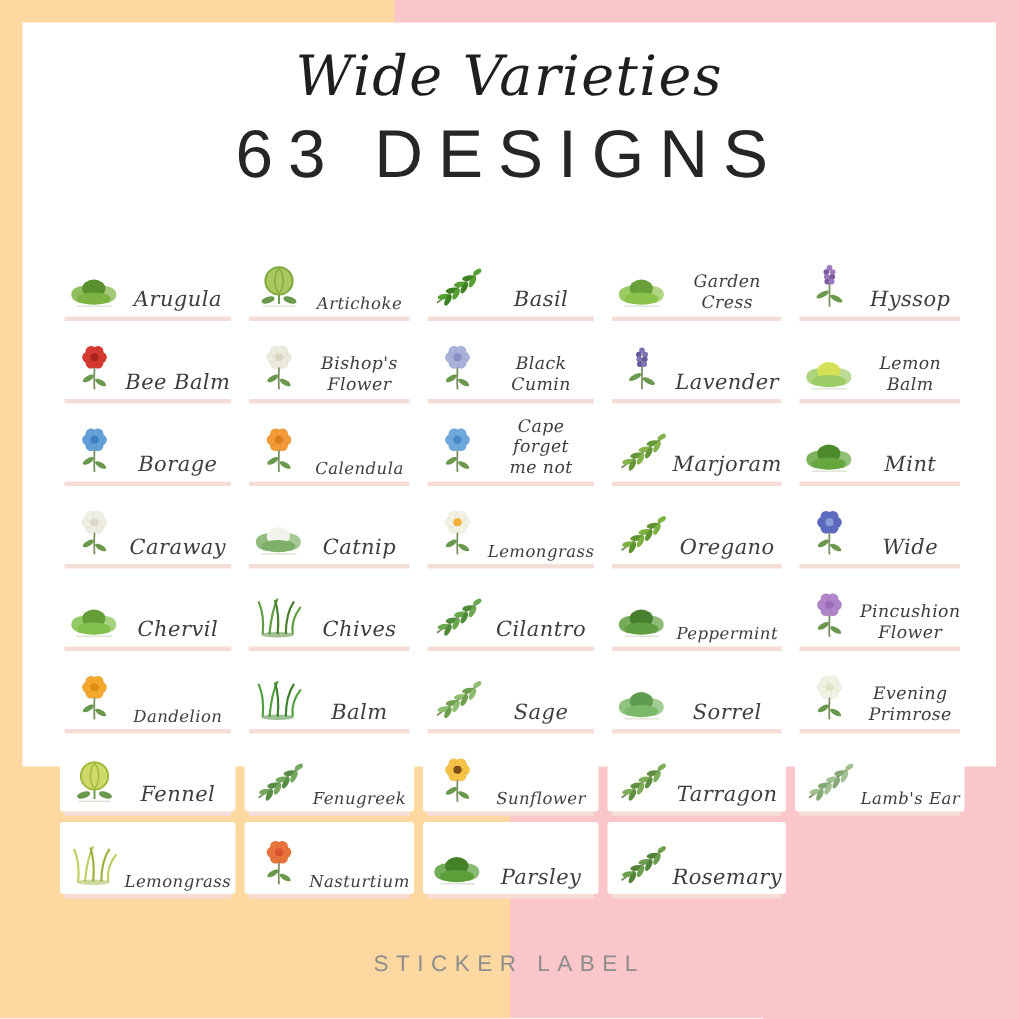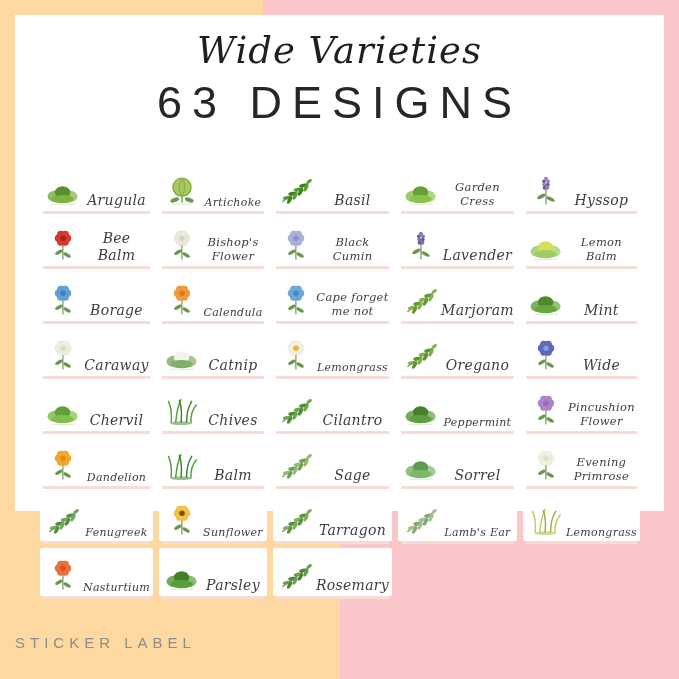--- a/index.html
+++ b/index.html
@@ -46,21 +46,21 @@
   .ic svg{display:block;}
   .nm{
     flex:1;text-align:center;
     font-family:"DejaVu Serif",serif;font-style:italic;
     font-size:14px;color:#3e3e3e;letter-spacing:.3px;
     white-space:pre-line;line-height:1.2;
   }
   .nm.long{font-size:11px;}
   .nm.two{font-size:11.5px;}
   .caption{
-    position:absolute;top:619px;left:0;right:0;text-align:left;
+    position:absolute;top:619px;left:0;right:0;text-align:center;
     font-size:15px;letter-spacing:5px;color:#8d8d8d;
     font-family:"Liberation Sans",sans-serif;
   }
 </style>
 </head>
 <body>
 
 <div class="bg-pink"></div>
 <div class="bg-yellow"></div>
 
@@ -529,20 +529,33 @@
             <circle cx="24.5" cy="7.2" r="4" fill="#f1f3e2" stroke="rgba(0,0,0,.08)" stroke-width=".5"></circle>
             <circle cx="22" cy="11.5" r="3" fill="#dfe3c8"></circle>
           </svg>
         </span>
     <span class="nm two">Evening
 Primrose</span>
   </div>
       <div class="card">
     <span class="ic">
           <svg viewBox="0 0 44 38" width="40" height="36" aria-hidden="true">
+            <path d="M22 33 V25" stroke="#6a994e" stroke-width="1.4" fill="none"></path>
+       <circle cx="22" cy="16" r="10" fill="#cdd96a" stroke="#9fb83a" stroke-width="1.4"></circle>
+       <path d="M22 7 C18 11 18 21 22 25 M22 7 C26 11 26 21 22 25" stroke="#9fb83a" stroke-width="1" fill="none"></path>
+       <ellipse cx="14" cy="30" rx="5" ry="2.4" fill="#6a994e" transform="rotate(-18 14 30)"></ellipse>
+       <ellipse cx="30" cy="30" rx="5" ry="2.4" fill="#6a994e" transform="rotate(18 30 30)"></ellipse>
+       <rect x="10" y="34" width="24" height="1.2" rx=".6" fill="#dfe6d5"></rect>
+          </svg>
+        </span>
+    <span class="nm">Fennel</span>
+  </div>
+      <div class="card">
+    <span class="ic">
+          <svg viewBox="0 0 44 38" width="40" height="36" aria-hidden="true">
             <path d="M7 32 L37 10" stroke="#7a8f5f" stroke-width="1.3" fill="none"></path>
        <ellipse cx="12" cy="27.5" rx="4.6" ry="2" fill="#74a85c" transform="rotate(-10 12 27.5)"></ellipse>
        <ellipse cx="15" cy="30" rx="4.6" ry="2" fill="#578c44" transform="rotate(-62 15 30)"></ellipse>
        <ellipse cx="18" cy="23" rx="4.6" ry="2" fill="#578c44" transform="rotate(-10 18 23)"></ellipse>
        <ellipse cx="21" cy="25.5" rx="4.6" ry="2" fill="#74a85c" transform="rotate(-62 21 25.5)"></ellipse>
        <ellipse cx="24" cy="18.5" rx="4.6" ry="2" fill="#74a85c" transform="rotate(-10 24 18.5)"></ellipse>
        <ellipse cx="27" cy="21" rx="4.6" ry="2" fill="#578c44" transform="rotate(-62 27 21)"></ellipse>
        <ellipse cx="30" cy="14" rx="4.6" ry="2" fill="#578c44" transform="rotate(-10 30 14)"></ellipse>
        <ellipse cx="33" cy="16.5" rx="4.6" ry="2" fill="#74a85c" transform="rotate(-62 33 16.5)"></ellipse>
        <ellipse cx="36.5" cy="9.5" rx="3.4" ry="1.8" fill="#74a85c" transform="rotate(-35 36.5 9.5)"></ellipse>

